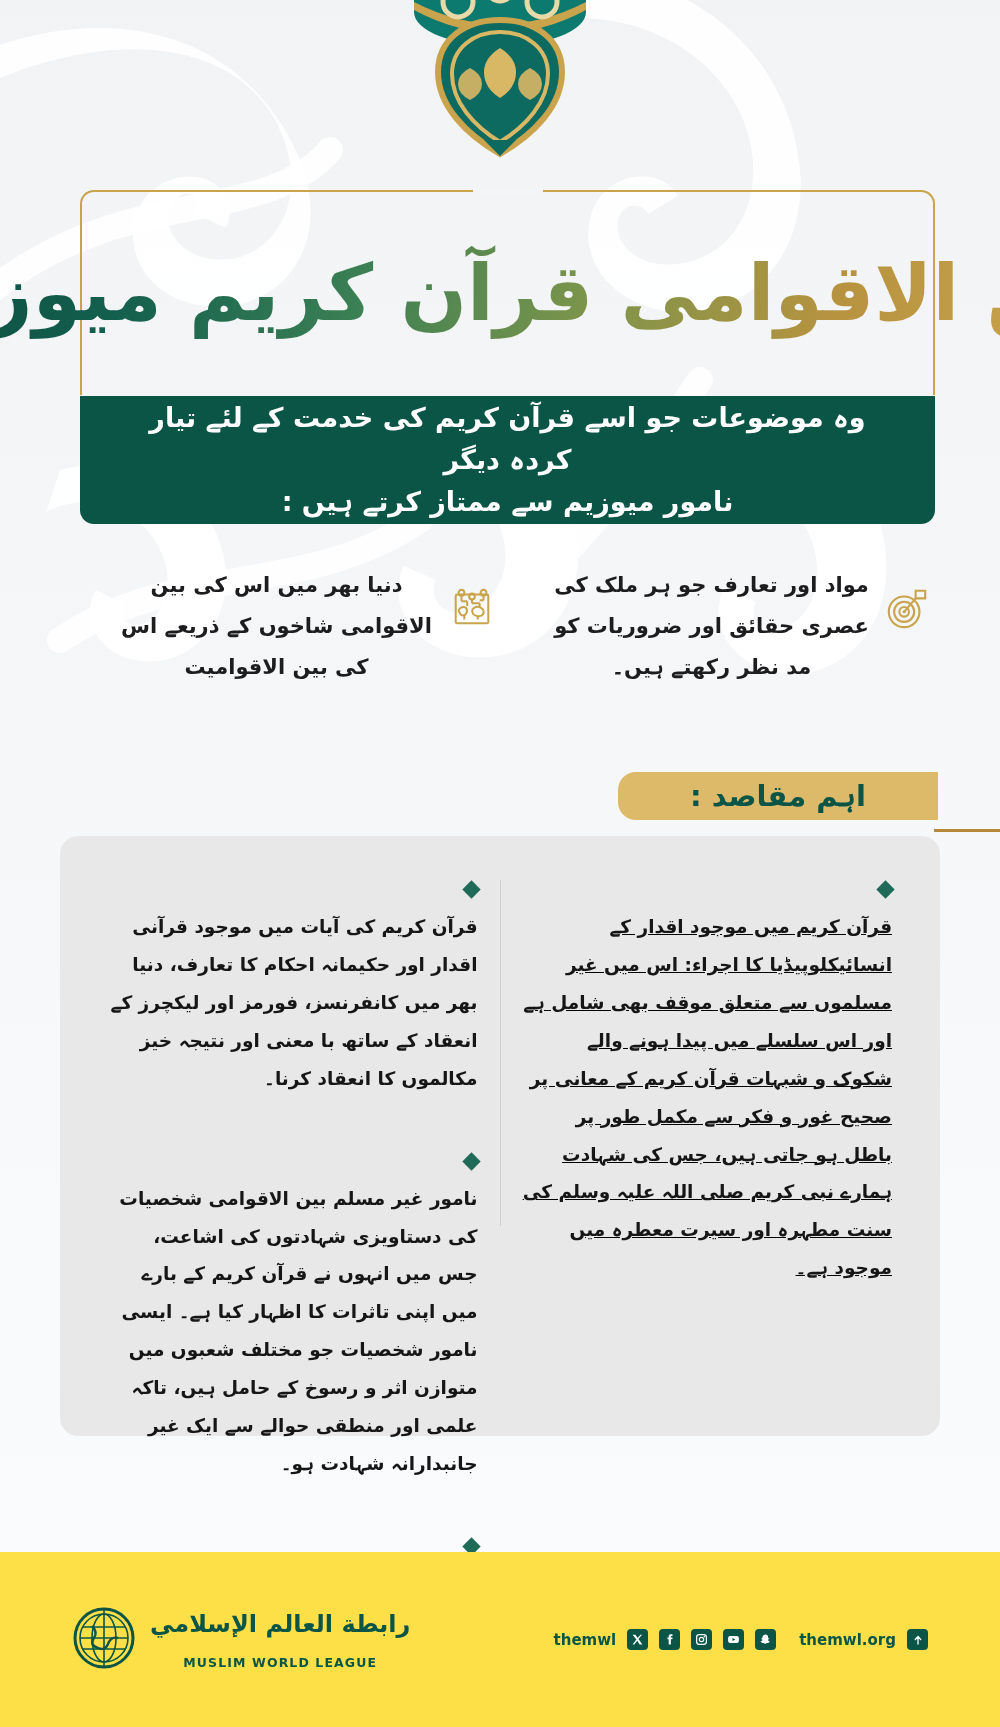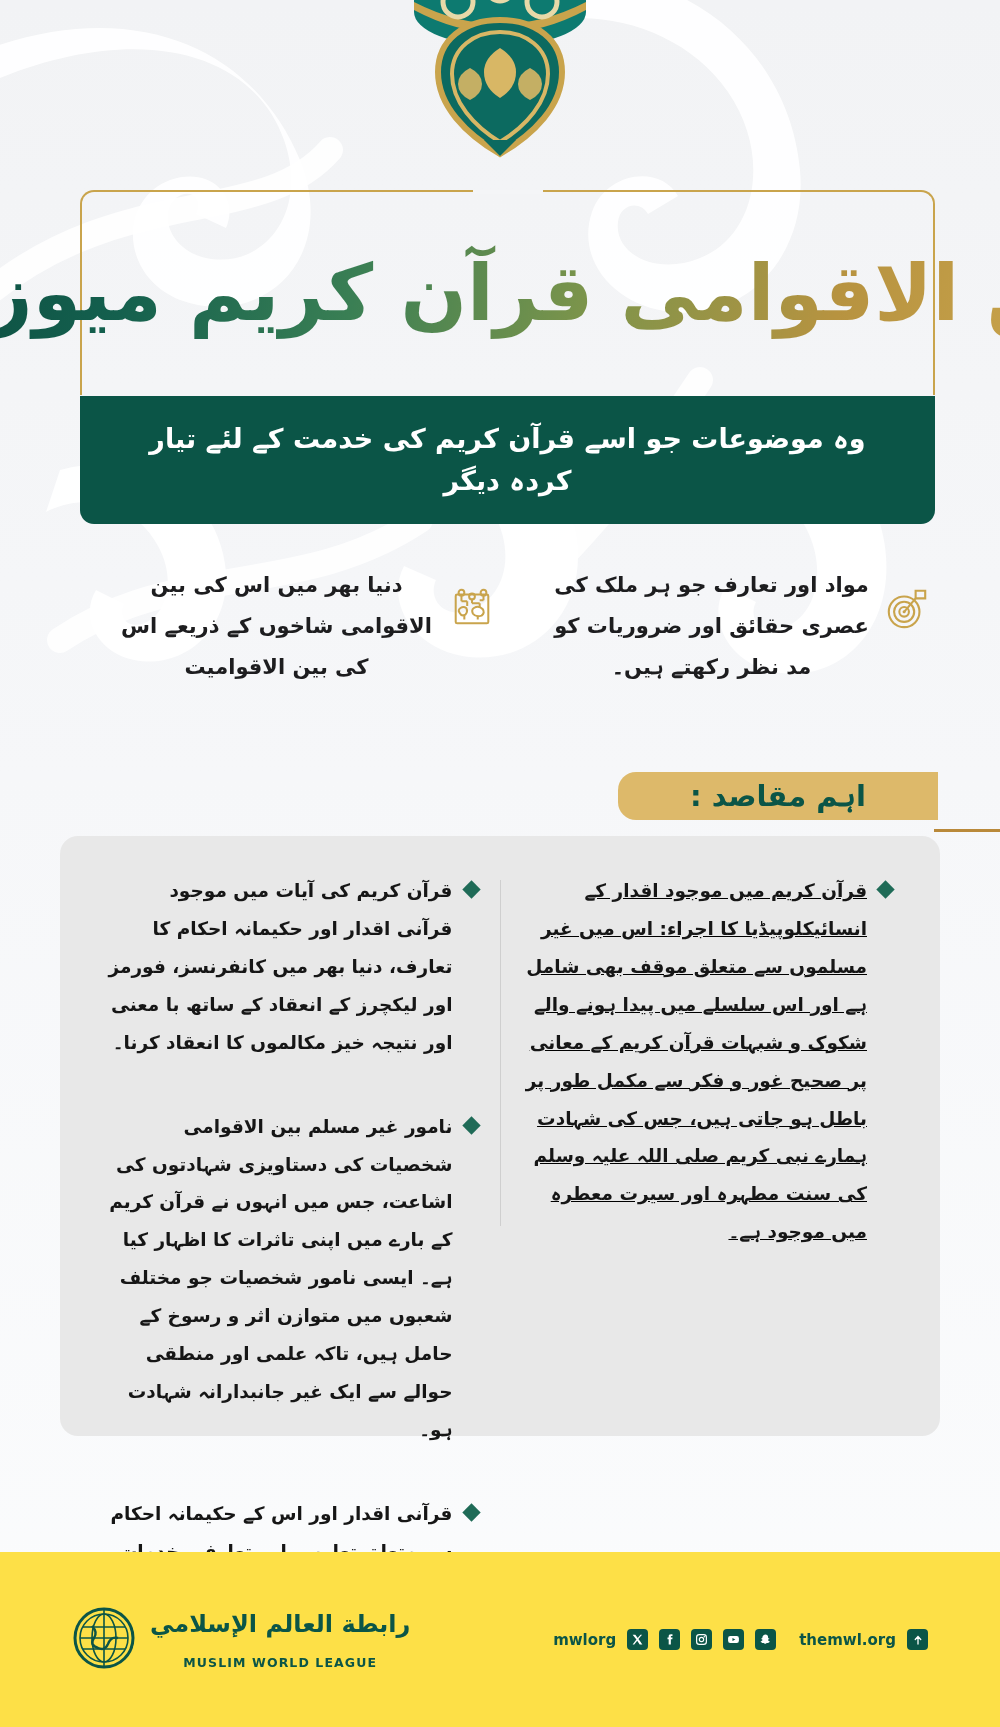--- a/index.html
+++ b/index.html
@@ -164,20 +164,21 @@
   }
   .obj-col.left { border-left:none;text-decoration:underline; }
   .obj-col.right-col { }
   .obj-divider {
     width:1px;
     background:#cfcfcf;
     margin:8px 0 180px 0;
   }
   .obj-item {
     display:flex;
+    flex-direction:column;
     align-items:flex-start;
     gap:12px;
     margin-bottom:46px;
   }
   .bullet {
     flex:0 0 auto;
     width:13px; height:13px;
     background:#1f6b57;
     transform:rotate(45deg);
     margin-top:11px;
@@ -325,20 +326,21 @@
   </div>
 
   <div class="title-frame">
     <span class="notch"></span>
     <div class="main-title">بین الاقوامی قرآن کریم میوزیم</div>
   </div>
 
   <div class="green-banner">
     <div class="green-banner-text">
       <span>وہ موضوعات جو اسے قرآن کریم کی خدمت کے لئے تیار کردہ دیگر</span><br>
+      <span>نامور میوزیم سے ممتاز کرتے ہیں :</span>
     </div>
   </div>
 
   <div class="features">
 
     <div class="feature">
       <span class="feature-icon">
         <svg viewBox="0 0 48 48" aria-hidden="true">
           <g fill="none" stroke="#c9a44c" stroke-width="2.2">
             <circle cx="21" cy="28" r="16"></circle>
@@ -423,21 +425,21 @@
             <path d="M20 20 q6 6 2 12 q-5 7 4 10 q7 3 10 -4 q3 -8 10 -6" fill="none" stroke="#0b5547" stroke-width="2.4"></path>
           </svg>
         </span>
         <div class="brand-texts">
           <div class="brand-ar">رابطة العالم الإسلامي</div>
           <div class="brand-en">MUSLIM WORLD LEAGUE</div>
         </div>
       </div>
 
       <div class="social">
-        <span class="handle">mwlorg</span>
+        <span class="handle">themwl</span>
 
         <span class="sicon">
           <svg width="13" height="13" viewBox="0 0 24 24" aria-hidden="true">
             <path d="M3 3 L10 12 L3 21 H6 L11.5 14.5 L16 21 H21 L13.7 11.2 L20.4 3 H17.4 L12.4 9.1 L8 3 Z" fill="#fff"></path>
           </svg>
         </span>
 
         <span class="sicon">
           <svg width="13" height="13" viewBox="0 0 24 24" aria-hidden="true">
             <path d="M14.5 8.5V6.8c0-.8.2-1.2 1.4-1.2h1.6V2.5h-2.7c-3.2 0-4.3 1.5-4.3 4.1v1.9H8.3v3.2h2.2V21h4v-9.3h2.7l.4-3.2z" fill="#fff"></path>

